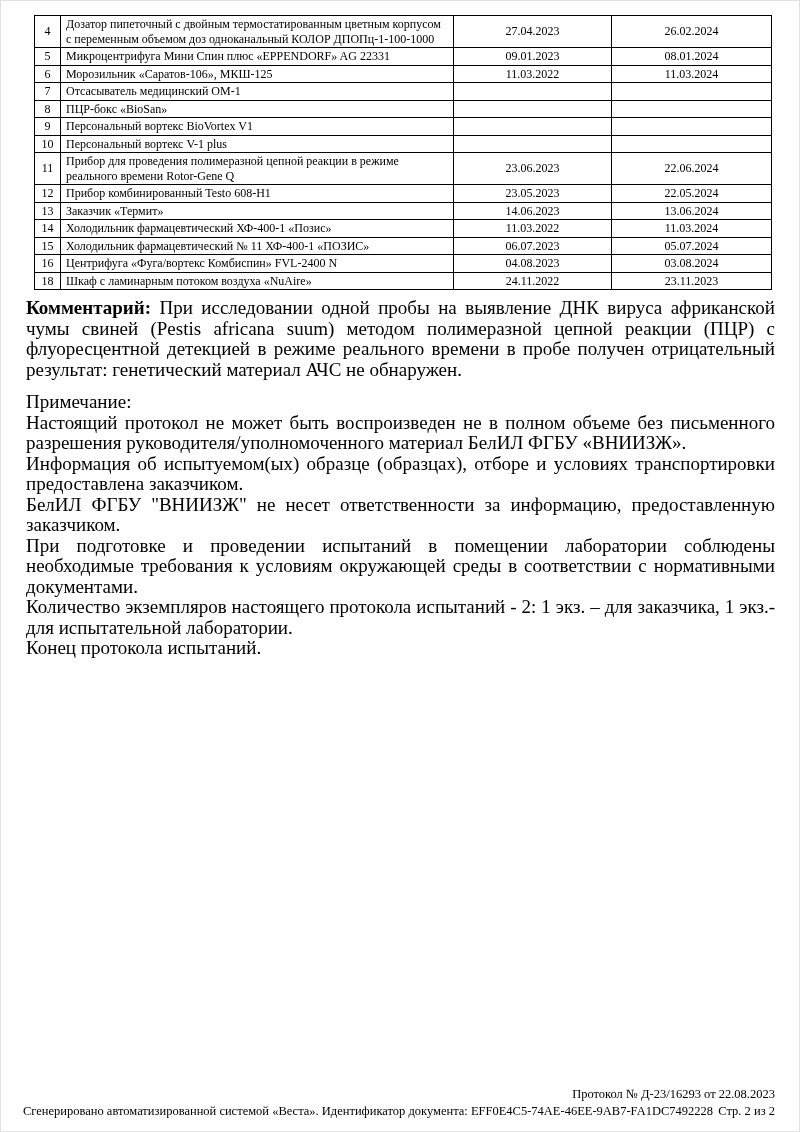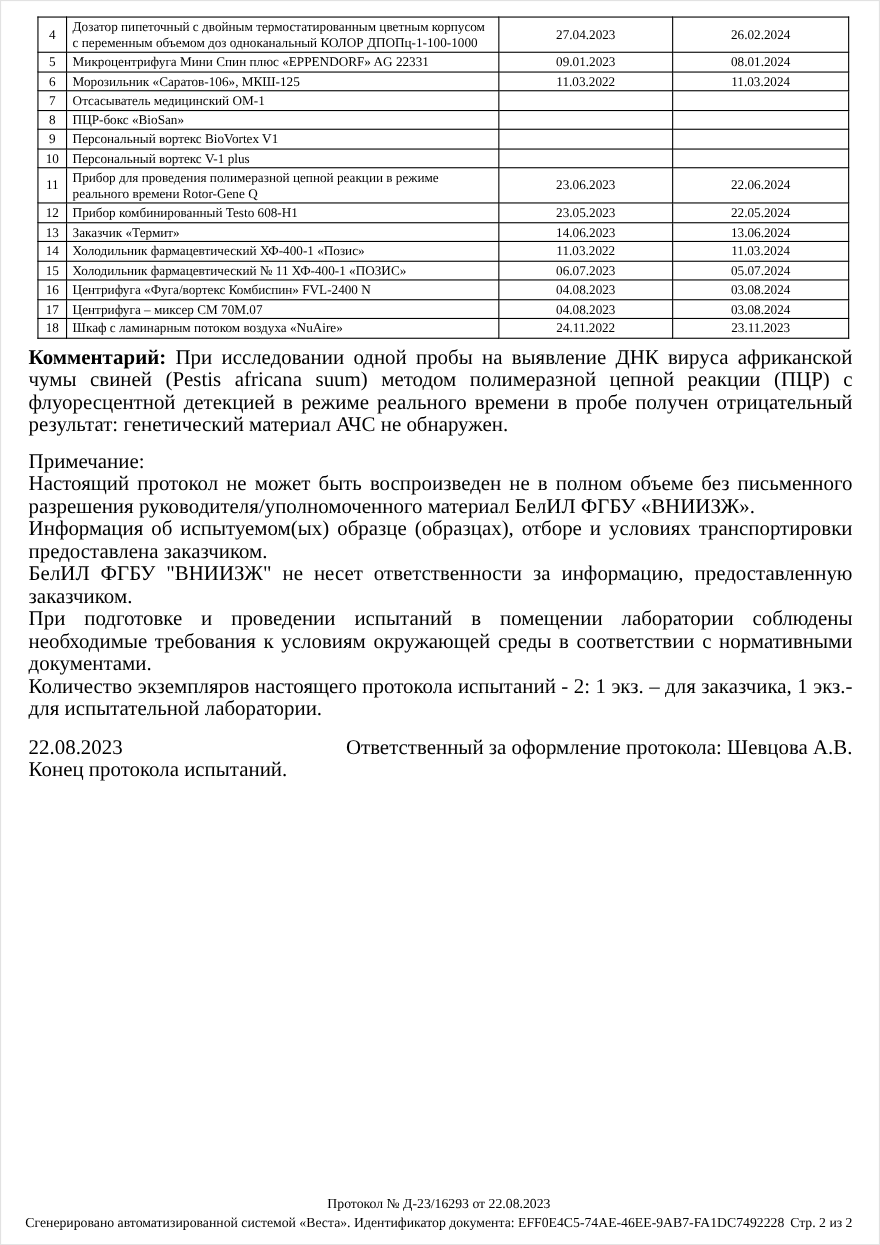--- a/index.html
+++ b/index.html
@@ -51,21 +51,21 @@
   }
 
   
   .footer {
     position: absolute;
     top: 1085px;
     left: 22px;
     right: 24px;
     font-size: 12.5px;
     line-height: 17px;
-    text-align: center;
+    text-align: right;
   }
   .footer-line2 {
     display: flex;
     justify-content: space-between;
   }
 </style>
 </head>
 <body>
 
 <table class="equip-table">
@@ -148,26 +148,20 @@
         <td class="center">06.07.2023</td>
         <td class="center">05.07.2024</td>
       </tr>
       <tr>
         <td class="center">16</td>
         <td>Центрифуга «Фуга/вортекс Комбиспин» FVL-2400 N</td>
         <td class="center">04.08.2023</td>
         <td class="center">03.08.2024</td>
       </tr>
       <tr>
-        <td class="center">17</td>
-        <td>Центрифуга – миксер СМ 70М.07</td>
-        <td class="center">04.08.2023</td>
-        <td class="center">03.08.2024</td>
-      </tr>
-      <tr>
         <td class="center">18</td>
         <td>Шкаф с ламинарным потоком воздуха «NuAire»</td>
         <td class="center">24.11.2022</td>
         <td class="center">23.11.2023</td>
       </tr>
     </tbody>
 </table>
 
 <div class="content">
 
@@ -176,24 +170,20 @@
   <div class="notes-title-row">Примечание:</div>
 
   <div>
       <p class="note">Настоящий протокол не может быть воспроизведен не в полном объеме без письменного разрешения руководителя/уполномоченного материал БелИЛ ФГБУ «ВНИИЗЖ».</p>
       <p class="note">Информация об испытуемом(ых) образце (образцах), отборе и условиях транспортировки предоставлена заказчиком.</p>
       <p class="note">БелИЛ ФГБУ "ВНИИЗЖ" не несет ответственности за информацию, предоставленную заказчиком.</p>
       <p class="note">При подготовке и проведении испытаний в помещении лаборатории соблюдены необходимые требования к условиям окружающей среды в соответствии с нормативными документами.</p>
       <p class="note">Количество экземпляров настоящего протокола испытаний - 2: 1 экз. – для заказчика, 1 экз.- для испытательной лаборатории.</p>
     </div>
 
-  <div class="signoff">
-    <span>22.08.2023</span>
-    <span>Ответственный за оформление протокола: Шевцова А.В.</span>
-  </div>
 
   <div>Конец протокола испытаний.</div>
 
 </div>
 
 <div class="footer">
   <div>Протокол № Д-23/16293 от 22.08.2023</div>
   <div class="footer-line2">
     <span>Сгенерировано автоматизированной системой «Веста». Идентификатор документа: EFF0E4C5-74AE-46EE-9AB7-FA1DC7492228</span>
     <span>Стр. 2 из 2</span>

